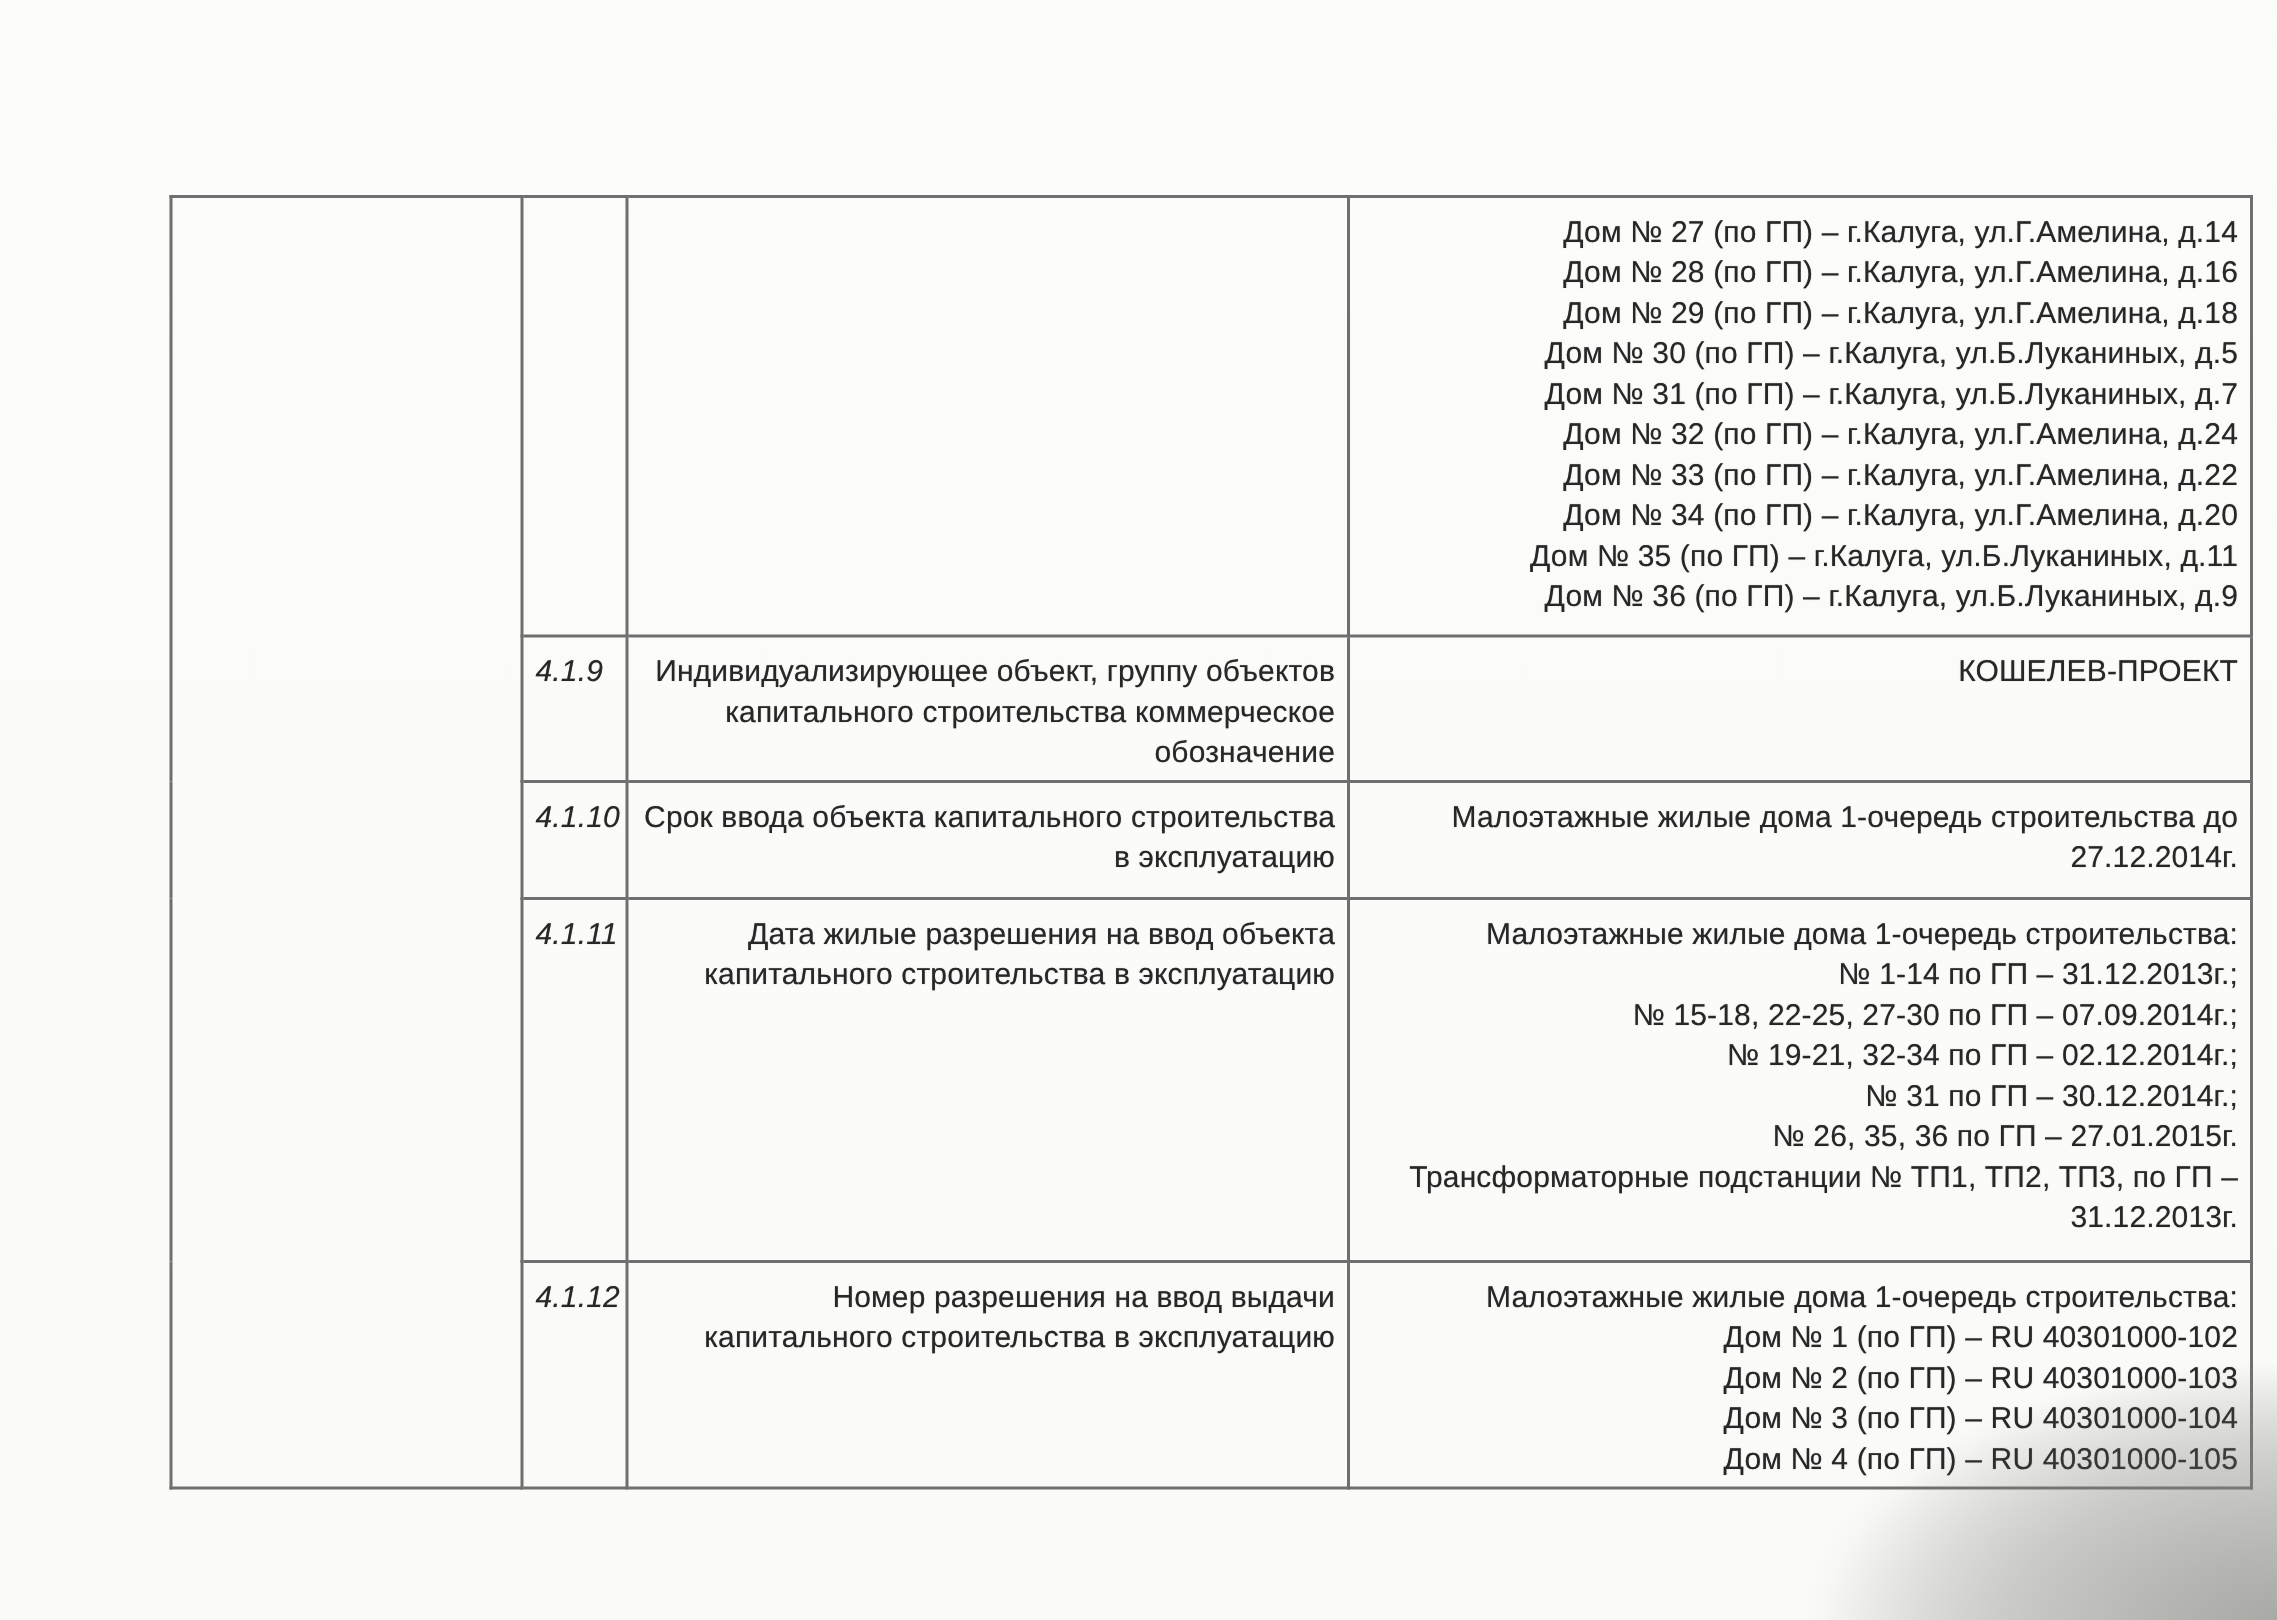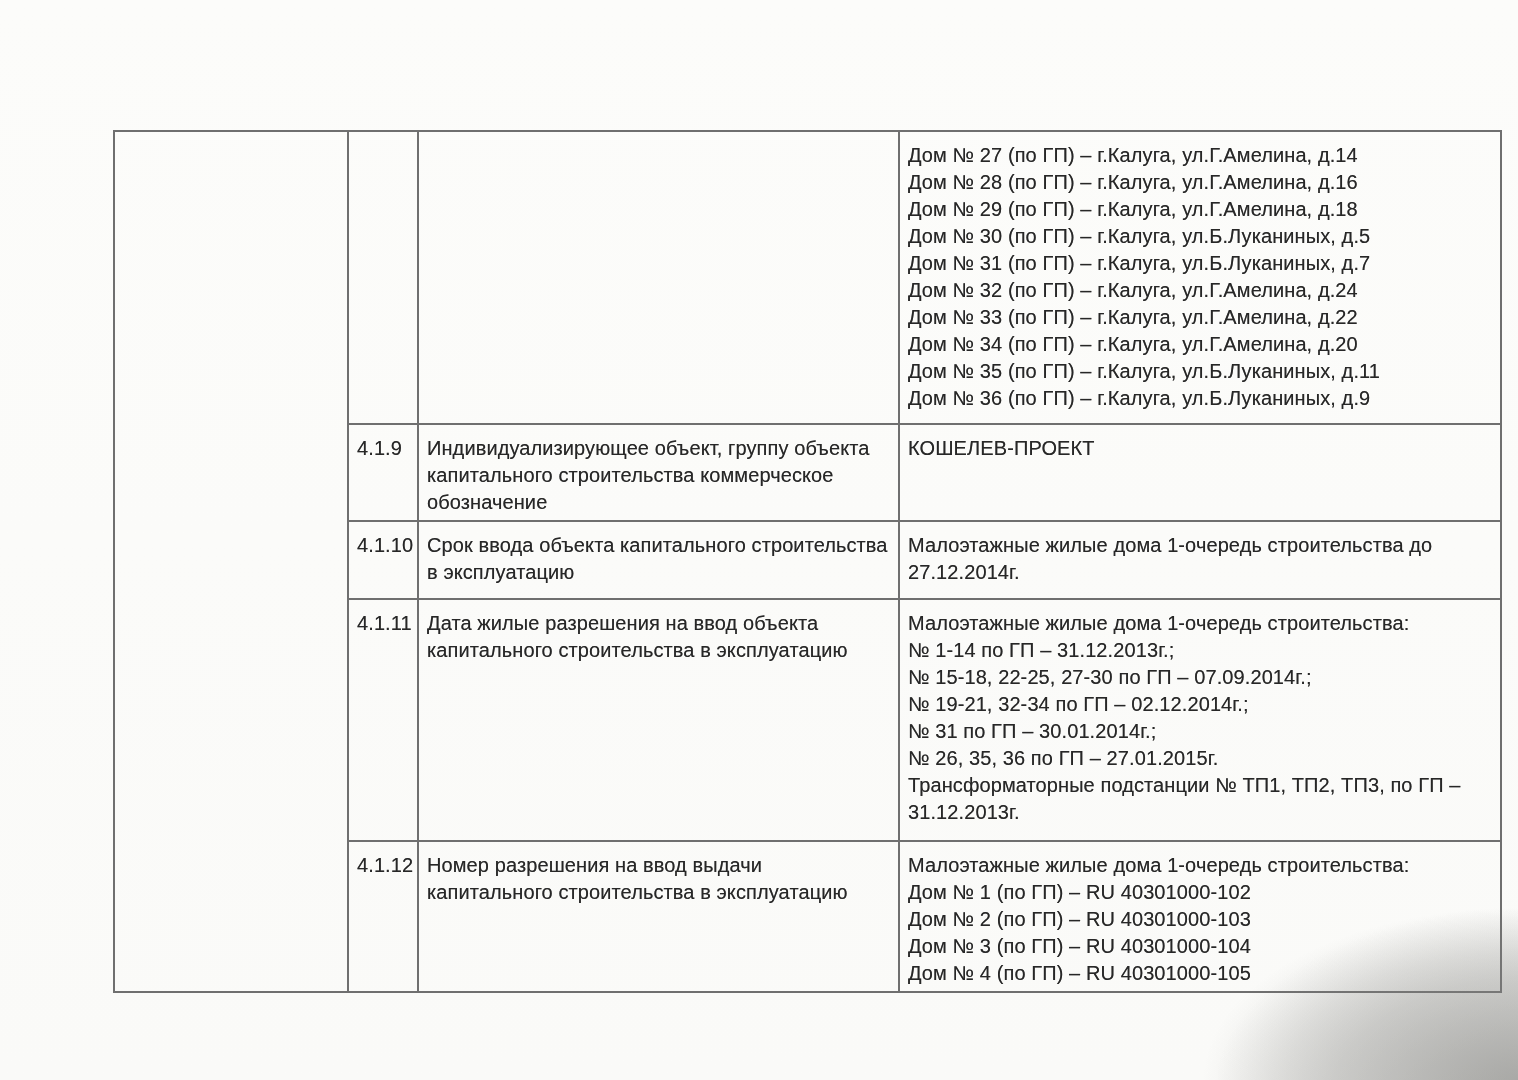--- a/index.html
+++ b/index.html
@@ -34,24 +34,24 @@
   table.doc td {
     border: 2px solid #6f6f6f;
     vertical-align: top;
     padding: 10px 8px 4px 8px;
     font-size: 20px;
     line-height: 27px;
     letter-spacing: 0.1px;
     text-shadow: 0 0 0.6px rgba(40,40,40,0.55);
   }
   td.col-blank { padding: 0; }
-  td.col-num   { padding-left: 7px; }
+  td.col-num   { padding-left: 7px; font-style: italic; }
   td.col-label { padding-left: 9px; padding-right: 14px; }
   td.col-value { padding-left: 8px;  padding-right: 10px; }
-  .ln { white-space: nowrap; }
+  .ln { white-space: nowrap; text-align: right; }
 </style>
 </head>
 <body>
 
 <div class="page">
 
   <table class="doc">
     <colgroup>
       <col style="width:234px">
       <col style="width:70px">
@@ -74,21 +74,21 @@
         <div class="ln">Дом № 33 (по ГП) – г.Калуга, ул.Г.Амелина, д.22</div>
         <div class="ln">Дом № 34 (по ГП) – г.Калуга, ул.Г.Амелина, д.20</div>
         <div class="ln">Дом № 35 (по ГП) – г.Калуга, ул.Б.Луканиных, д.11</div>
         <div class="ln">Дом № 36 (по ГП) – г.Калуга, ул.Б.Луканиных, д.9</div>
       </td>
     </tr>
 
     <tr style="height:97px">
       <td class="col-num">4.1.9</td>
       <td class="col-label">
-        <div class="ln">Индивидуализирующее объект, группу объекта</div>
+        <div class="ln">Индивидуализирующее объект, группу объектов</div>
         <div class="ln">капитального строительства коммерческое</div>
         <div class="ln">обозначение</div>
       </td>
       <td class="col-value">
         <div class="ln">КОШЕЛЕВ-ПРОЕКТ</div>
       </td>
     </tr>
 
     <tr style="height:78px">
       <td class="col-num">4.1.10</td>
@@ -106,21 +106,21 @@
       <td class="col-num">4.1.11</td>
       <td class="col-label">
         <div class="ln">Дата жилые разрешения на ввод объекта</div>
         <div class="ln">капитального строительства в эксплуатацию</div>
       </td>
       <td class="col-value">
         <div class="ln">Малоэтажные жилые дома 1-очередь строительства:</div>
         <div class="ln">№ 1-14 по ГП – 31.12.2013г.;</div>
         <div class="ln">№ 15-18, 22-25, 27-30 по ГП – 07.09.2014г.;</div>
         <div class="ln">№ 19-21, 32-34 по ГП – 02.12.2014г.;</div>
-        <div class="ln">№ 31 по ГП – 30.01.2014г.;</div>
+        <div class="ln">№ 31 по ГП – 30.12.2014г.;</div>
         <div class="ln">№ 26, 35, 36 по ГП – 27.01.2015г.</div>
         <div class="ln">Трансформаторные подстанции № ТП1, ТП2, ТП3, по ГП –</div>
         <div class="ln">31.12.2013г.</div>
       </td>
     </tr>
 
     <tr style="height:151px">
       <td class="col-num">4.1.12</td>
       <td class="col-label">
         <div class="ln">Номер разрешения на ввод выдачи</div>

